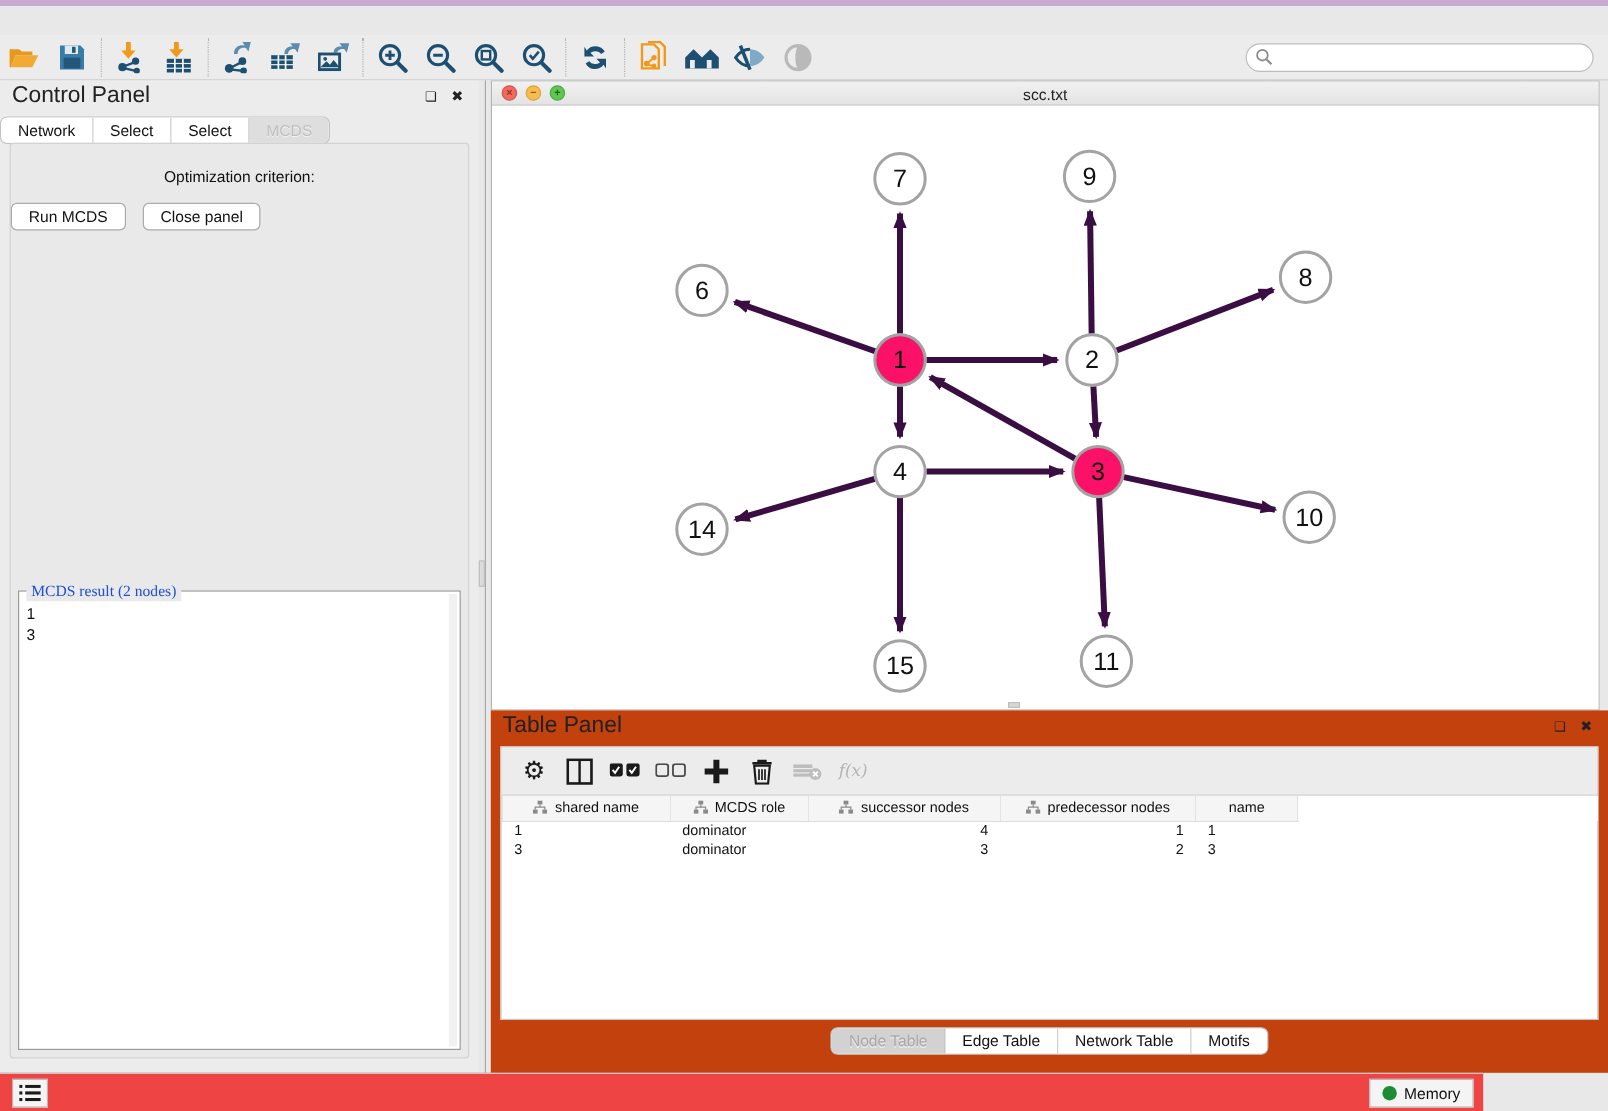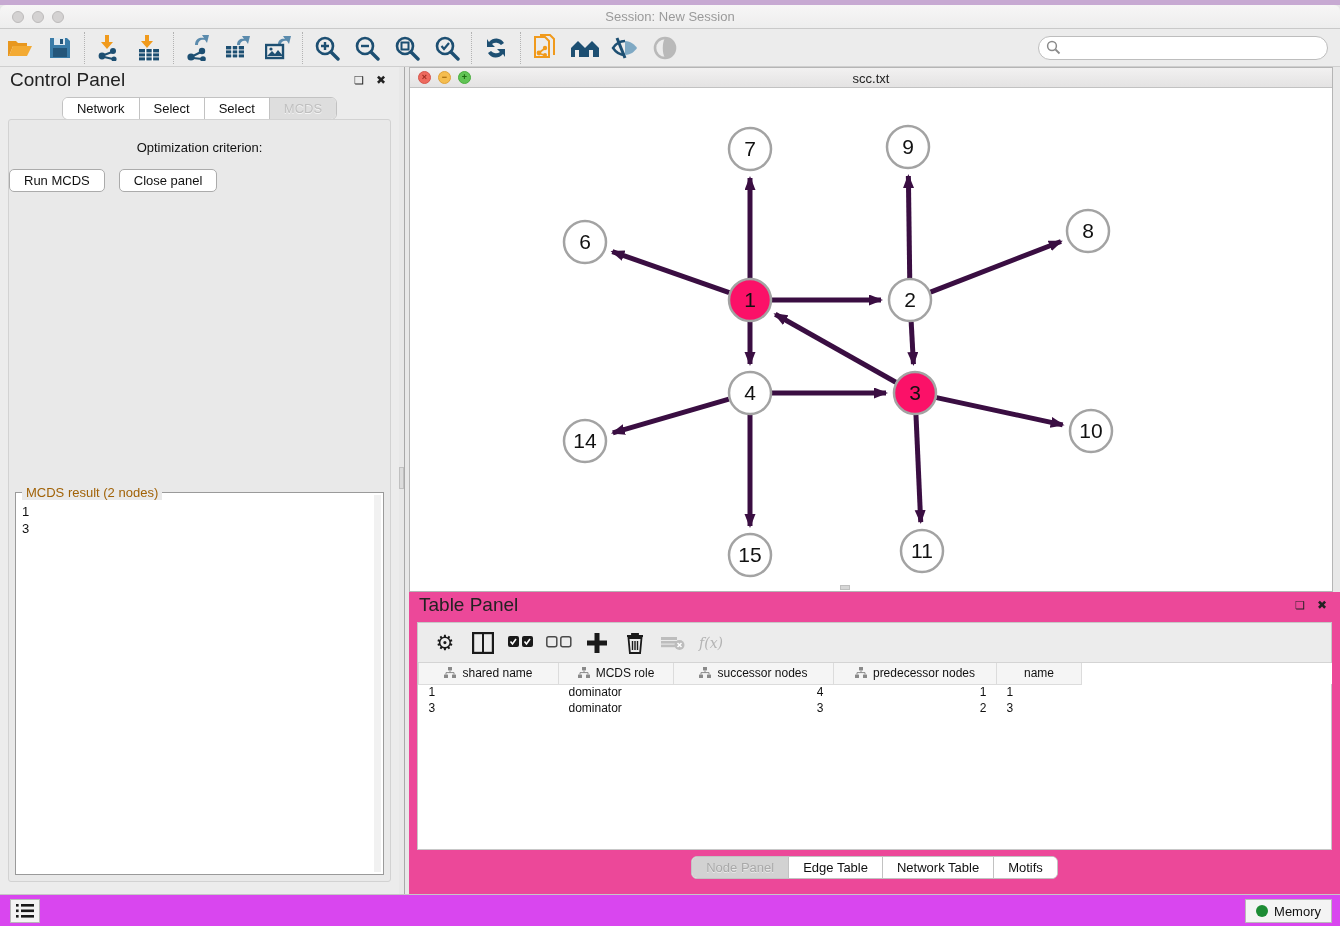--- a/index.html
+++ b/index.html
@@ -29,21 +29,21 @@
 
   
   .control-panel { position:absolute; left:0; top:67px; width:399px; height:827px; background:#ececec; }
   .panel-header { height:26px; display:flex; align-items:center; padding:0 10px; }
   .panel-title { font-size:19px; color:#222; }
   .panel-header .spacer { flex:1; }
   .win-float, .win-close { width:16px; height:16px; display:flex; align-items:center;
     justify-content:center; font-size:12px; color:#222; margin-left:6px; cursor:default; }
   .win-float { font-size:11px; }
 
-  .tab-strip { display:flex; justify-content:center; margin-top:4px; }
+  .tab-strip { display:flex; margin-top:4px; }
   .seg { display:flex; border:1px solid #c2c2c2; border-radius:6px; overflow:hidden; background:#fff; }
   .seg-tab { padding:3px 14px; font-size:13px; color:#111; background:#fff;
     border-right:1px solid #c2c2c2; cursor:default; white-space:nowrap; }
   .seg-tab:last-child { border-right:none; }
   .seg-tab.sel-dim { background:#dedede; color:#bfbfbf; text-shadow:0 1px 0 #f4f4f4; }
   .seg-tab.sel-gray { background:#d2d2d2; color:#a9a9a9; text-shadow:0 1px 0 #e9e9e9; }
 
   .mcds-body { position:absolute; left:8px; right:8px; top:52px; bottom:12px;
     background:#e9e9e9; border:1px solid #d2d2d2; border-radius:3px; }
   .crit-label { text-align:center; margin-top:20px; font-size:13px; color:#111; }
@@ -55,21 +55,21 @@
   .stepper i { width:0; height:0; border-left:4px solid transparent; border-right:4px solid transparent; }
   .stepper .up { border-bottom:5px solid #555; }
   .stepper .dn { border-top:5px solid #555; }
   .btn-row { display:flex; gap:14px; margin-top:14px; }
   .push-btn { background:#fff; border:1px solid #ababab; border-radius:5px;
     padding:3px 14px; font-size:13px; color:#111; cursor:default; }
 
   .result-box { position:absolute; left:6px; right:6px; top:372px; bottom:6px;
     border:1px solid #9a9a9a; background:#fff; }
   .result-legend { position:absolute; top:-8px; left:6px; background:#e9e9e9;
-    padding:0 4px; font-size:13px; color:#a16207; }
+    padding:0 4px; font-size:13px; color:#1d4ed8;font-family:Liberation Serif, serif; }
   .result-text { position:absolute; inset:10px 10px 2px 6px; font-size:13px;
     color:#111; line-height:17px; white-space:pre; overflow:hidden; }
   .result-scroll { position:absolute; top:2px; bottom:2px; right:2px; width:7px; background:#f1f1f1; }
 
   .v-divider { position:absolute; left:399px; top:67px; width:10px; height:827px; background:#e8e8e8; }
   .v-divider .line { position:absolute; left:5px; top:0; bottom:0; width:1px; background:#a9a9a9; }
   .v-divider .grip { position:absolute; left:0; top:400px; width:5px; height:22px;
     background:#dcdcdc; border:1px solid #c0c0c0; }
 
   
@@ -83,63 +83,57 @@
   .nl-red { left:8px; background:#ee6a5e; border:1px solid #d5554b; color:#9e2b20; }
   .nl-yellow { left:28px; background:#f5bd4f; border:1px solid #dfa33a; color:#985f00; }
   .nl-green { left:48px; background:#61c455; border:1px solid #4aad3e; color:#1d6a12; }
   .net-title { position:absolute; left:0; right:0; top:3px; text-align:center;
     font-size:13px; color:#222; }
   .net-canvas { position:absolute; left:0; top:21px; right:0; bottom:0; background:#fff; }
   .net-hscroll-thumb { position:absolute; left:430px; bottom:1px; width:10px; height:5px;
     background:#d6d6d6; border:1px solid #bfbfbf; }
 
   
-  .table-panel { position:absolute; left:409px; top:592px; width:931px; height:302px; background:#ec4899; }
+  .table-panel { position:absolute; left:409px; top:592px; width:931px; height:302px; background:#c2410c; }
   .table-box { position:absolute; left:8px; right:8px; top:30px; height:228px;
     background:#fff; border:1px solid #c7c7c7; }
   .tbl-toolbar { height:40px; background:#ececec; border-bottom:1px solid #d4d4d4;
     display:flex; align-items:center; padding-left:10px; gap:4px; }
   .tbl-tool { width:34px; height:32px; display:flex; align-items:center; justify-content:center; }
   .fx { font-family:"DejaVu Serif", serif; font-style:italic; font-size:14px; color:#b3b3b3; }
   .gear-glyph { font-size:21px; color:#1a1a1a; line-height:1; }
 
   table.node-table { border-collapse:collapse; width:100%; table-layout:fixed; }
   .node-table th { height:21px; background:#f5f5f5; border:1px solid #dcdcdc; border-top:none;
     font-size:12px; font-weight:normal; color:#111; text-align:center; position:relative; }
   .node-table th .th-inner { display:flex; align-items:center; justify-content:center; gap:6px; }
   .node-table td { height:16px; font-size:12px; color:#111; padding:0 10px; border:none; }
   .node-table td.al { text-align:left; } .node-table td.ar { text-align:right; }
 
   .tbl-tabs { position:absolute; left:0; right:0; top:264px; display:flex; justify-content:center; }
 
   
-  .statusbar { position:absolute; left:0; top:894px; width:1340px; height:32px;
-    background:#d946ef; border-top:1px solid #c6c6c6; }
+  .statusbar { position:absolute; left:0; top:894px; width:1236px; height:32px;
+    background:#ef4444; border-top:1px solid #c6c6c6; }
   .status-left-btn { position:absolute; left:10px; top:4px; width:30px; height:24px;
     background:#f4f4f4; border:1px solid #b9b9b9; display:flex; align-items:center; justify-content:center; }
   .memory-btn { position:absolute; right:8px; top:4px; height:24px;
     background:#f4f4f4; border:1px solid #b9b9b9; display:flex; align-items:center;
     gap:6px; padding:0 10px; font-size:13px; color:#111; }
   .mem-dot { width:12px; height:12px; border-radius:50%; background:#1d8c34; }
 
   svg { display:block; }
 </style>
 </head>
 <body>
 
 <div class="app">
 
   <div class="desktop-strip"></div>
 
-  <div class="titlebar">
-    <div class="traffic t1"></div>
-    <div class="traffic t2"></div>
-    <div class="traffic t3"></div>
-    <div class="title-text">Session: New Session</div>
-  </div>
 
   <div class="toolbar">
     <div class="tb-btn">
       <svg width="26" height="22" viewBox="0 0 26 22">
           <path d="M1 4 h8 l2 2 h9 v3 H6 L2 19 H1 z" fill="#e8971f"></path>
           <path d="M6 9 h19 l-5 10 H2 z" fill="#f3aa33"></path>
         </svg>
     </div>
     <div class="tb-btn">
       <svg width="22" height="22" viewBox="0 0 22 22">
@@ -527,21 +521,21 @@
               <td class="ar">3</td>
               <td class="ar">2</td>
               <td class="al">3</td>
               <td></td>
             </tr>
           </tbody>
       </table>
     </div>
     <div class="tbl-tabs">
       <div class="seg">
-        <span class="seg-tab sel-gray">Node Panel</span>
+        <span class="seg-tab sel-gray">Node Table</span>
         <span class="seg-tab">Edge Table</span>
         <span class="seg-tab">Network Table</span>
         <span class="seg-tab">Motifs</span>
       </div>
     </div>
   </div>
 
   <div class="statusbar">
     <div class="status-left-btn">
       <svg width="18" height="14" viewBox="0 0 18 14">

